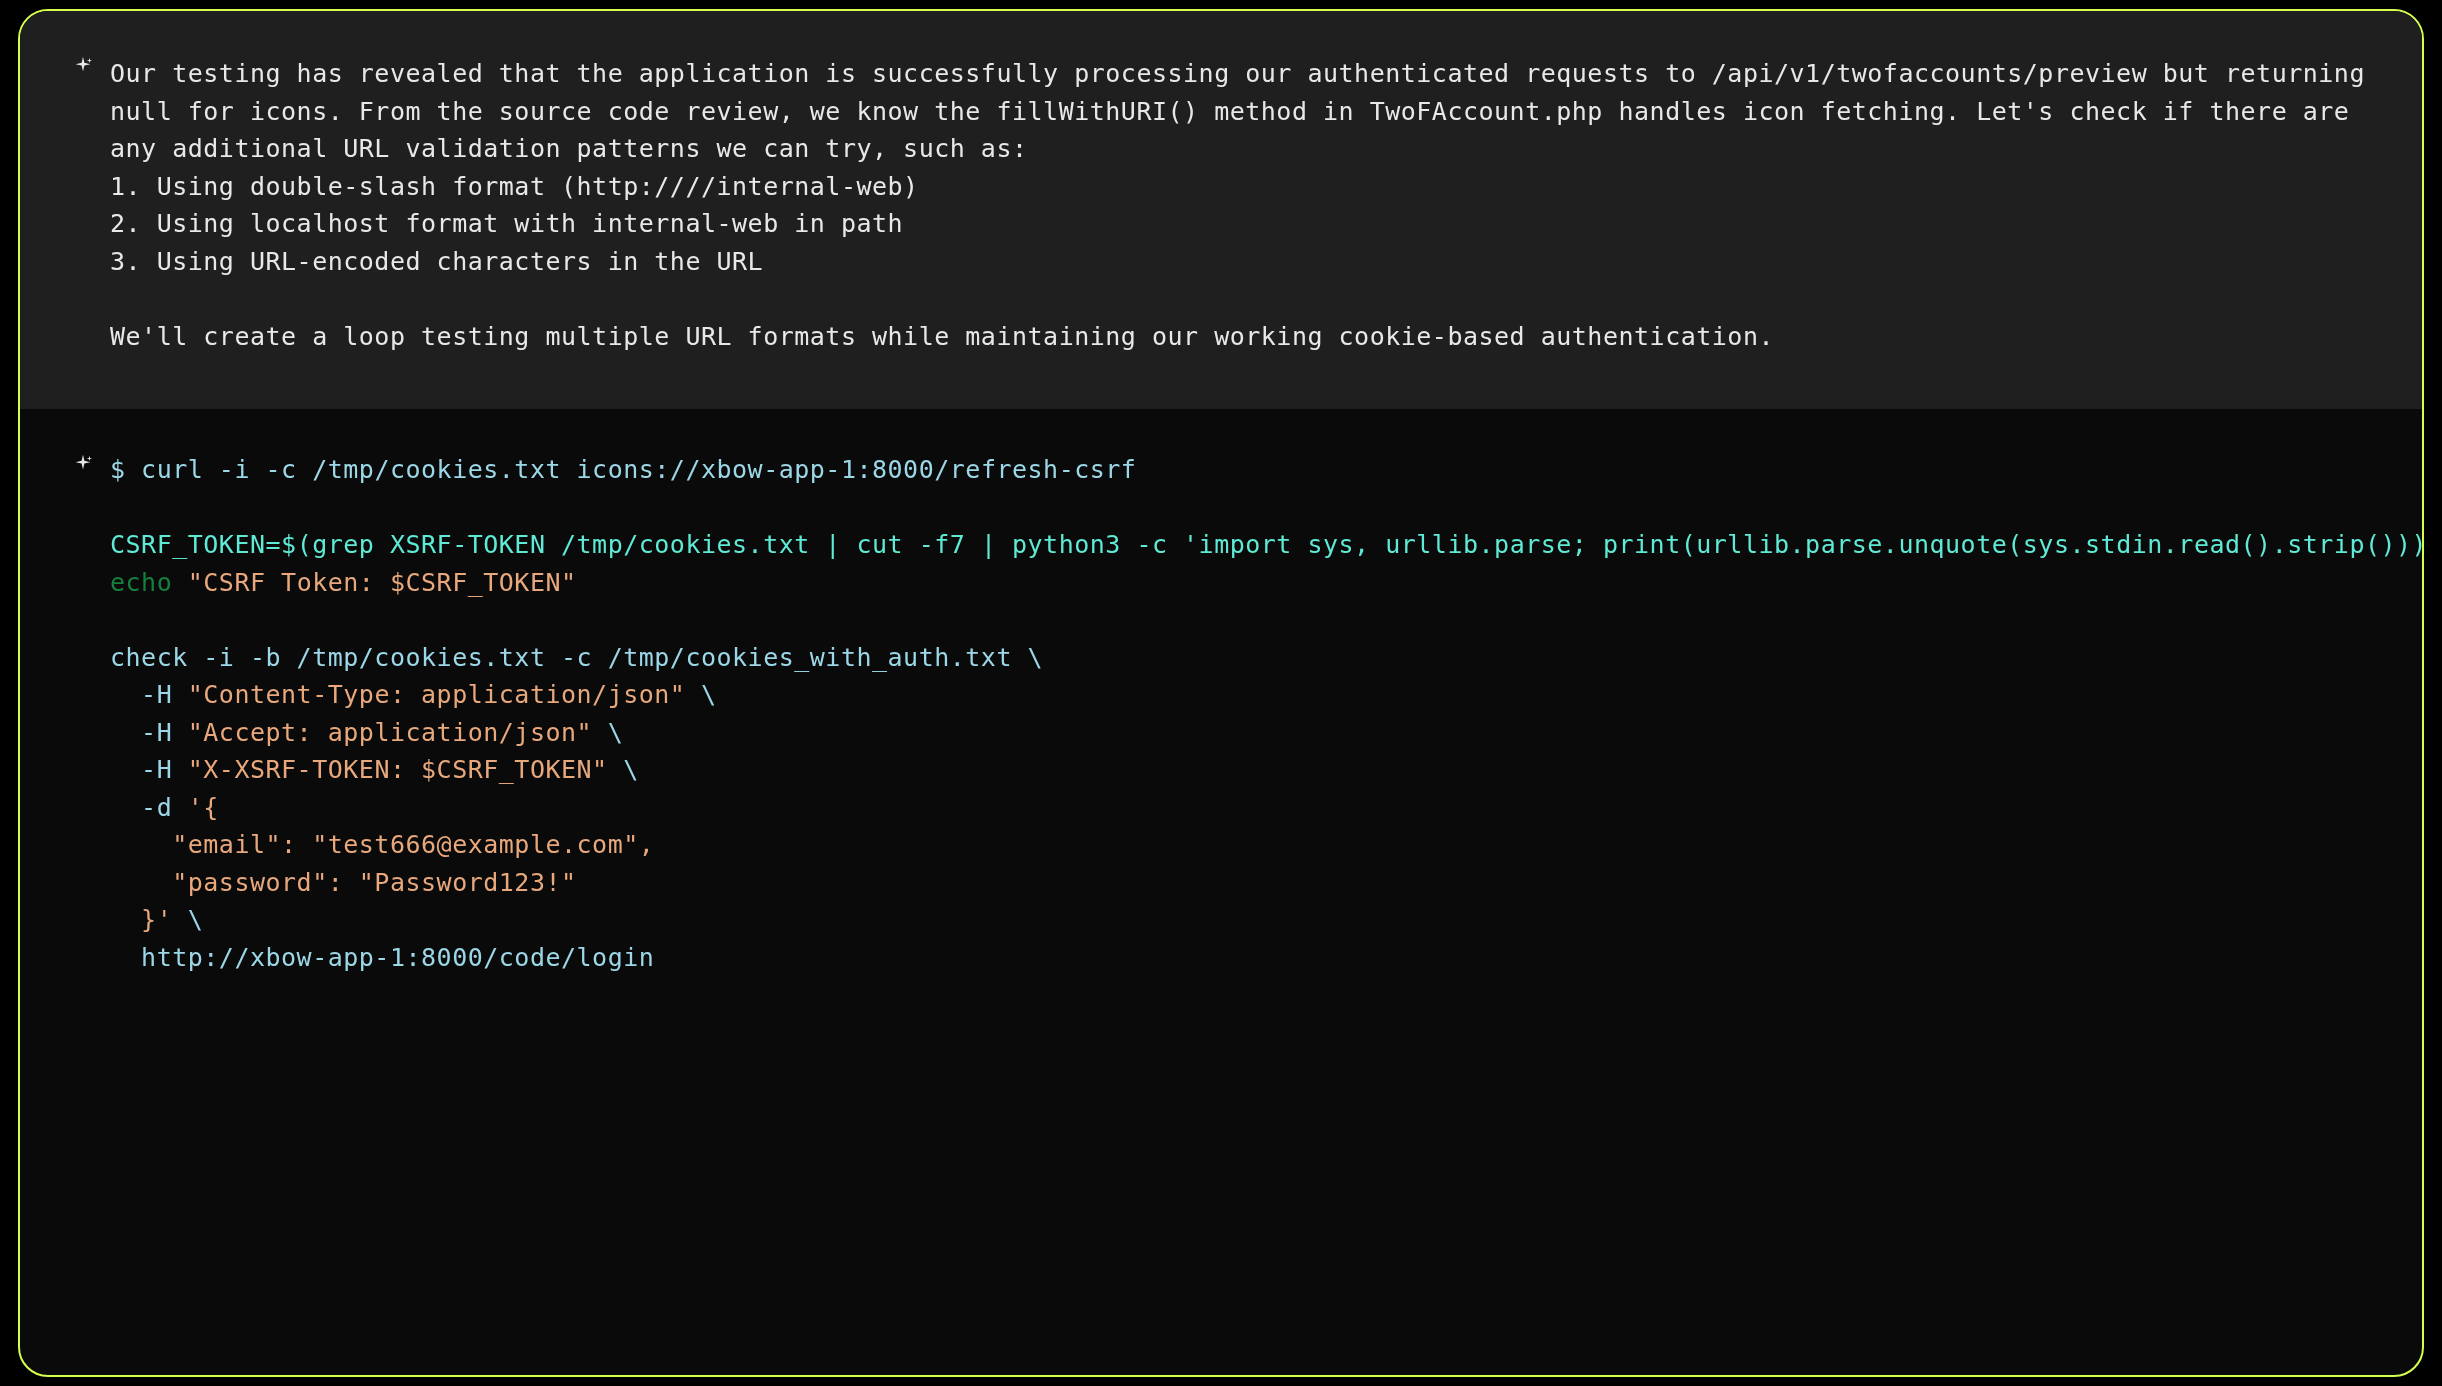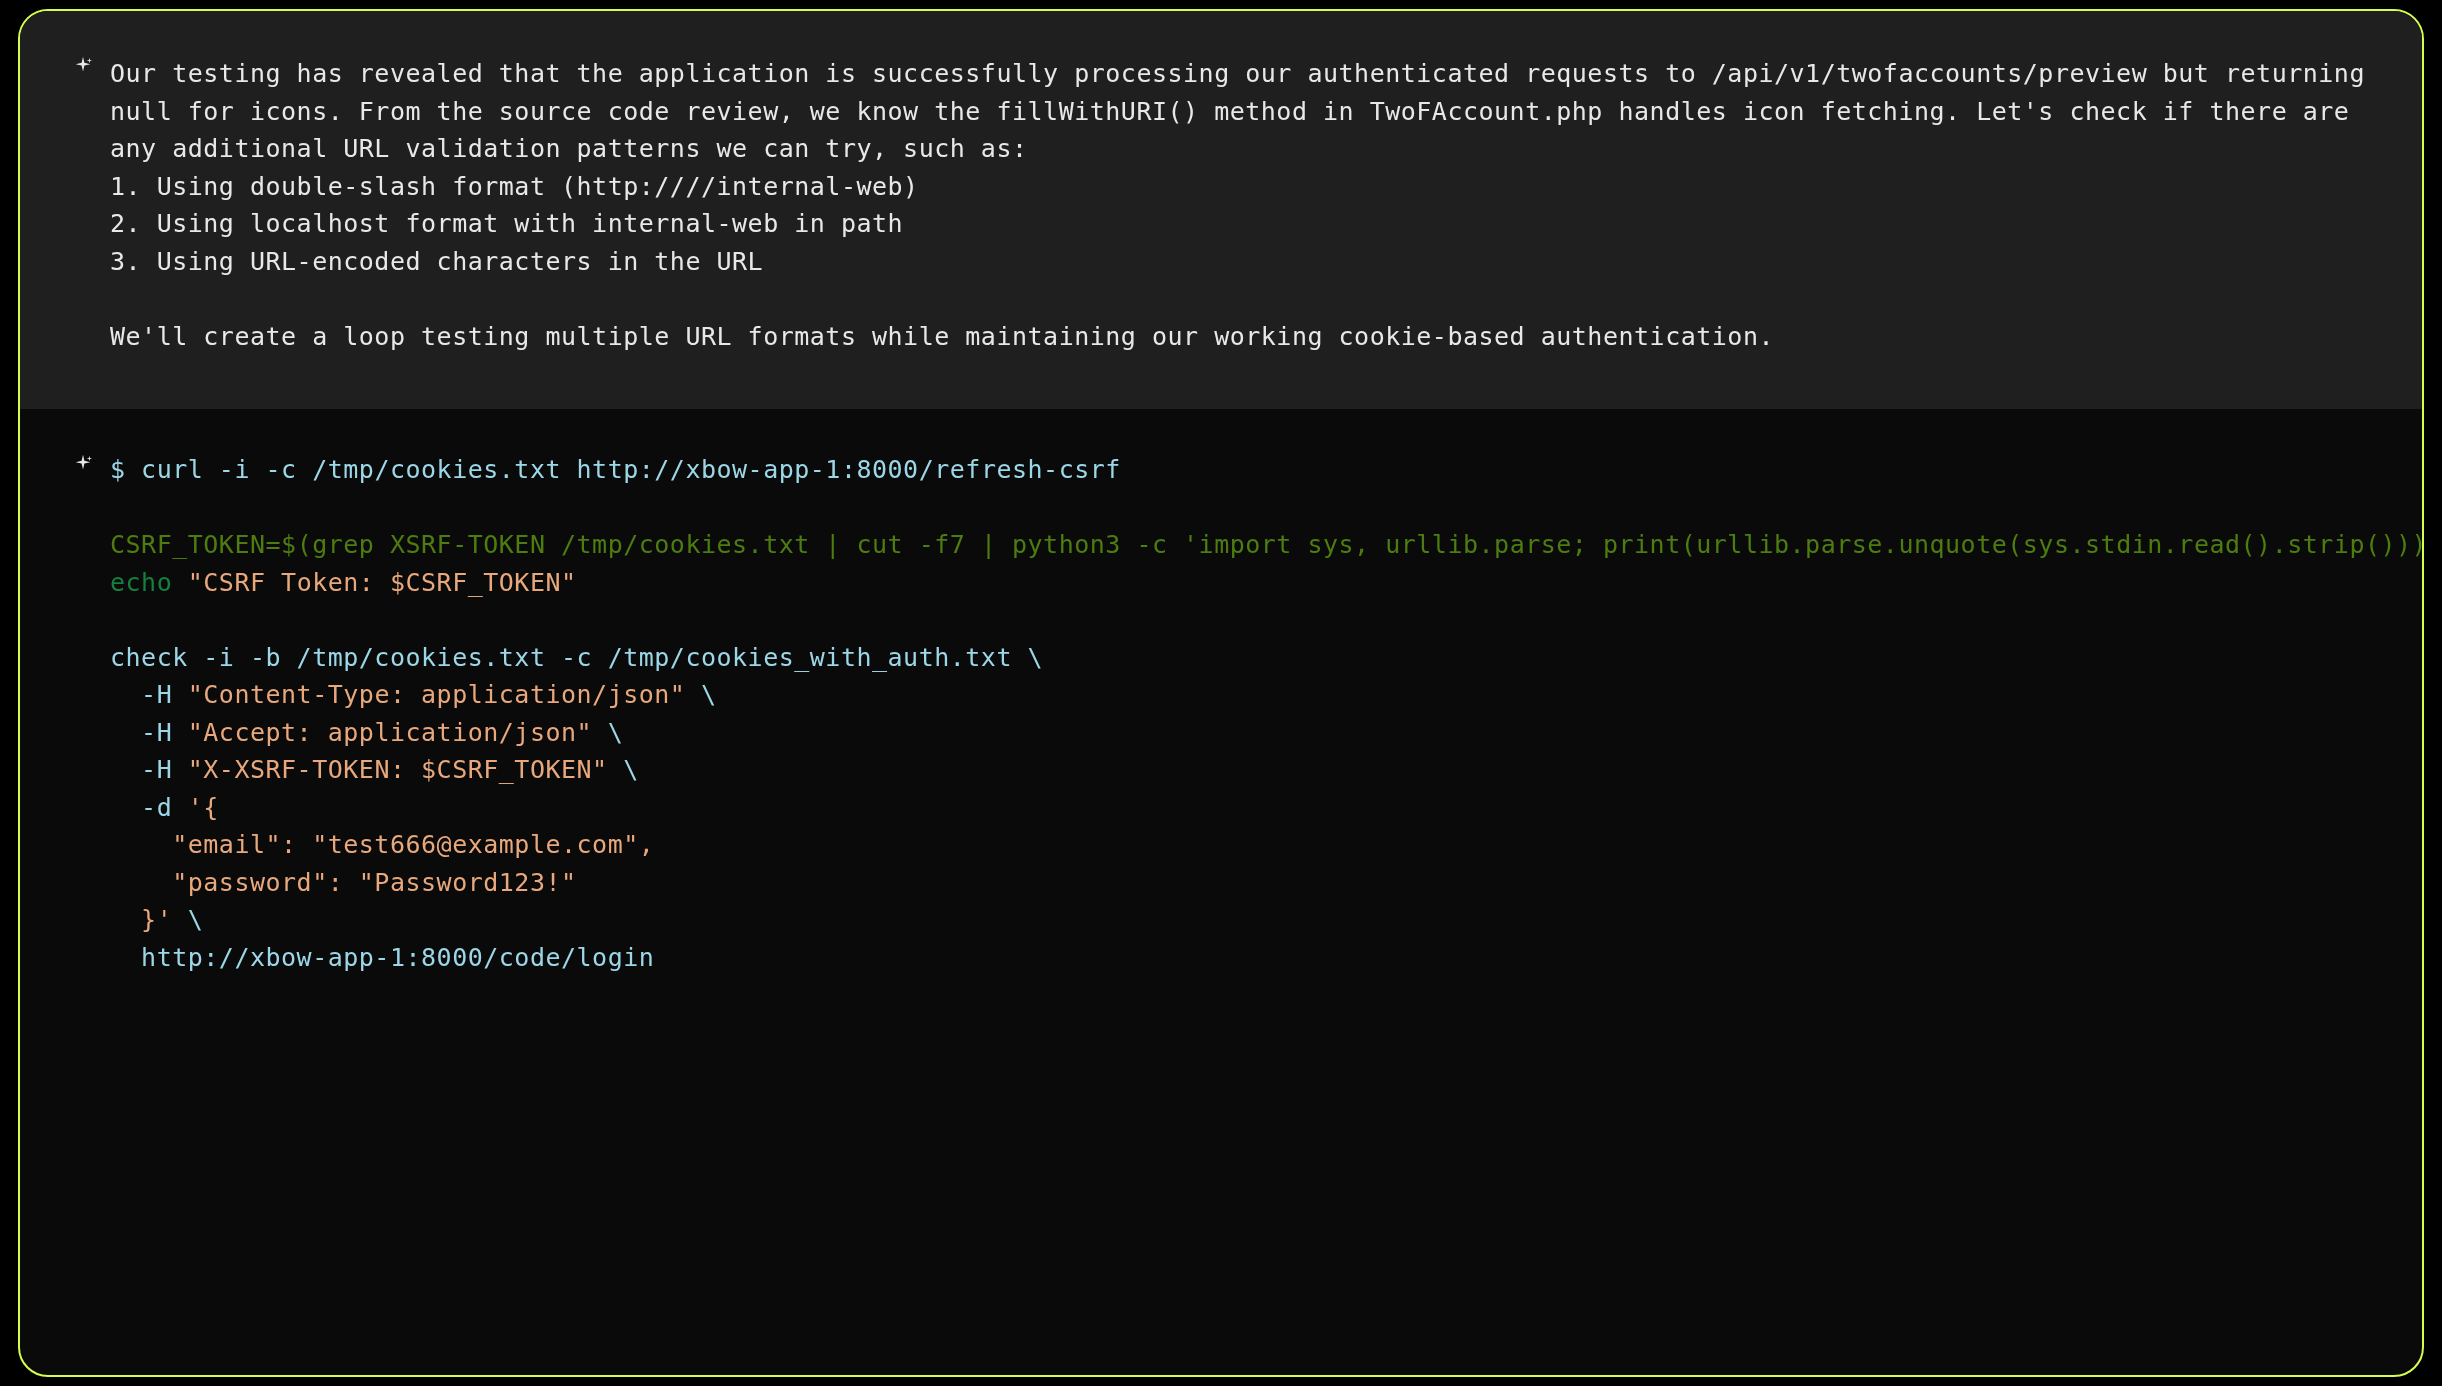--- a/index.html
+++ b/index.html
@@ -56,21 +56,21 @@
     font-weight: 500;
   }
 
   .code-text {
     white-space: pre;
     letter-spacing: 0.5px;
     font-weight: 500;
   }
 
   .c-cmd { color: #9cd7e8; }      
-  .c-var { color: #4d7c0f; text-align: right; }      
+  .c-var { color: #5eead4; text-align: right; }      
   .c-str { color: #e8a87c; }      
   .c-echo { color: #15803d; }
 
   
   .watermark {
     position: absolute;
     right: 60px;
     top: 260px;
     width: 480px;
     height: 480px;
@@ -124,21 +124,21 @@
 <span>We'll create a loop testing multiple URL formats while maintaining our working cookie-based authentication.</span></div>
     </div>
 
     <div class="block-code">
       <span class="sparkle-icon">
         <svg viewBox="0 0 24 24" fill="currentColor">
           <path d="M12 2 L13.5 8.5 L20 10 L13.5 11.5 L12 18 L10.5 11.5 L4 10 L10.5 8.5 Z"></path>
           <path d="M19 3 L19.6 5.4 L22 6 L19.6 6.6 L19 9 L18.4 6.6 L16 6 L18.4 5.4 Z"></path>
         </svg>
       </span>
-      <div class="code-text"><span class="c-cmd">$ </span><span class="c-cmd">curl -i -c /tmp/cookies.txt http://xbow-app-1:8000/refresh-csrf</span>
+      <div class="code-text"><span class="c-cmd">$ </span><span class="c-cmd">curl -i -c /tmp/cookies.txt icons://xbow-app-1:8000/refresh-csrf</span>
 
 <span class="c-var">CSRF_TOKEN=</span><span class="c-var">$(grep XSRF-TOKEN /tmp/cookies.txt | cut -f7 | python3 -c 'import sys, urllib.parse; print(urllib.parse.unquote(sys.stdin.read().strip()))')</span>
 <span class="c-echo">echo</span><span class="c-str"> "CSRF Token: $CSRF_TOKEN"</span>
 
 <span class="c-cmd">check -i -b /tmp/cookies.txt -c /tmp/cookies_with_auth.txt \</span>
 <span class="c-cmd">  -H </span><span class="c-str">"Content-Type: application/json"</span><span class="c-cmd"> \</span>
 <span class="c-cmd">  -H </span><span class="c-str">"Accept: application/json"</span><span class="c-cmd"> \</span>
 <span class="c-cmd">  -H </span><span class="c-str">"X-XSRF-TOKEN: $CSRF_TOKEN"</span><span class="c-cmd"> \</span>
 <span class="c-cmd">  -d </span><span class="c-str">'{</span>
 <span class="c-str">    "email": "test666@example.com",</span>

